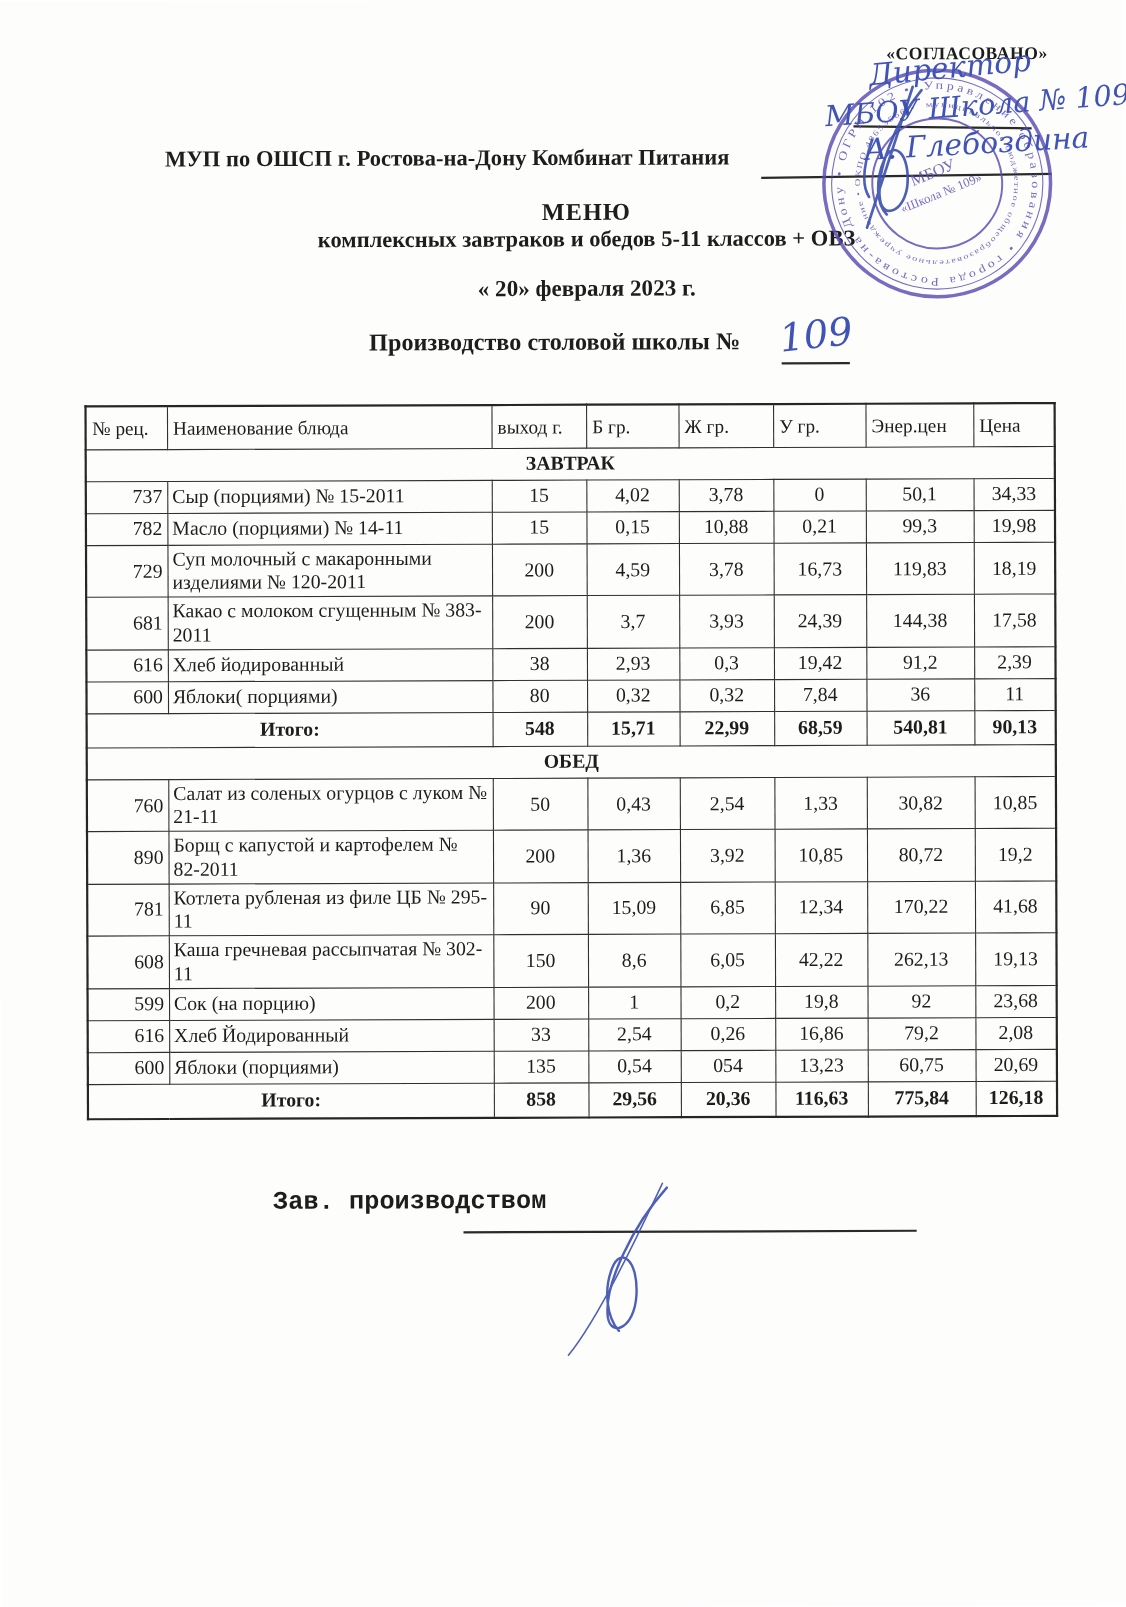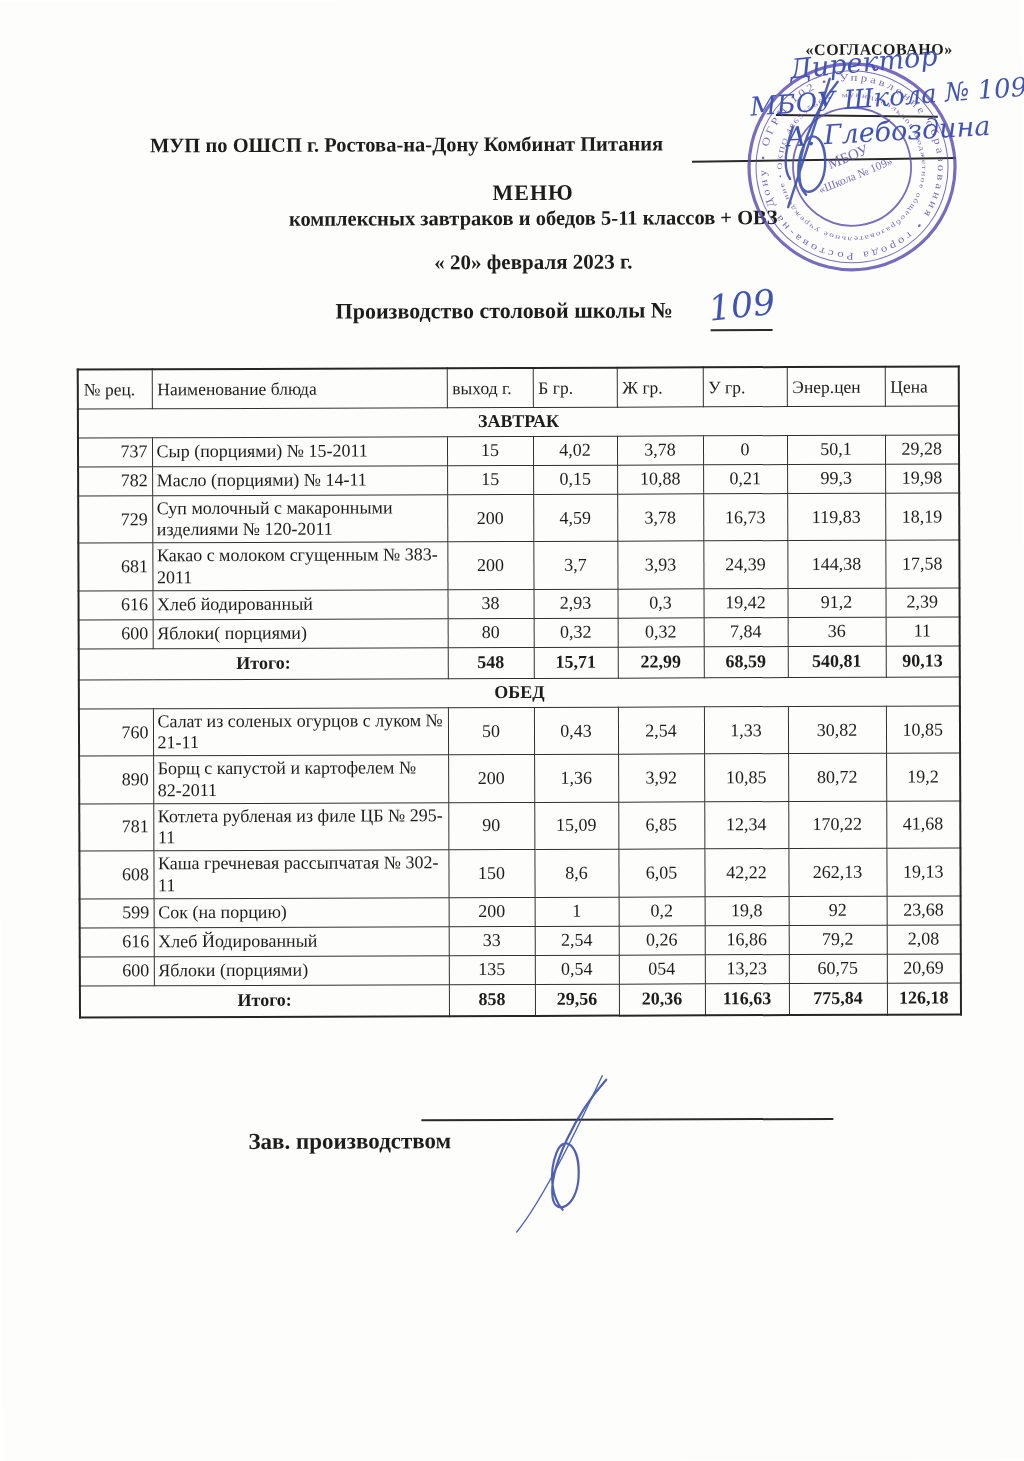--- a/index.html
+++ b/index.html
@@ -47,21 +47,21 @@
   .menu-table th.c-name-h{text-align:left;}
   .sec{font-weight:bold;text-align:center;height:20px;font-size:18px;padding:1px;}
   .c-num{text-align:right;}
   .c-val{text-align:center;}
   .c-name{text-align:left;padding-left:6px;}
   .menu-table tbody td{height:24px;}
   .total-label{font-weight:bold;text-align:center;}
   .total-val{font-weight:bold;}
   tr.total td{height:26px;}
 
-  .footer-label{left:247px;top:1128px;font-size:23px;font-weight:bold;}
+  .footer-label{left:247px;top:1079px;font-size:23px;font-weight:bold;font-family:Liberation Mono, monospace;}
 
   svg text{fill:#5a4db2;}
 </style>
 </head>
 <body>
 
 <div class="sheet">
 
   <div class="abs approved">«СОГЛАСОВАНО»</div>
   <div class="abs orgline">МУП по ОШСП г. Ростова-на-Дону Комбинат Питания</div>
@@ -138,21 +138,21 @@
           <td colspan="8" class="sec">ЗАВТРАК</td>
         </tr>
         <tr>
           <td class="c-num">737</td>
           <td class="c-name">Сыр (порциями) № 15-2011</td>
           <td class="c-val">15</td>
           <td class="c-val">4,02</td>
           <td class="c-val">3,78</td>
           <td class="c-val">0</td>
           <td class="c-val">50,1</td>
-          <td class="c-val">29,28</td>
+          <td class="c-val">34,33</td>
         </tr>
         <tr>
           <td class="c-num">782</td>
           <td class="c-name">Масло (порциями) № 14-11</td>
           <td class="c-val">15</td>
           <td class="c-val">0,15</td>
           <td class="c-val">10,88</td>
           <td class="c-val">0,21</td>
           <td class="c-val">99,3</td>
           <td class="c-val">19,98</td>

